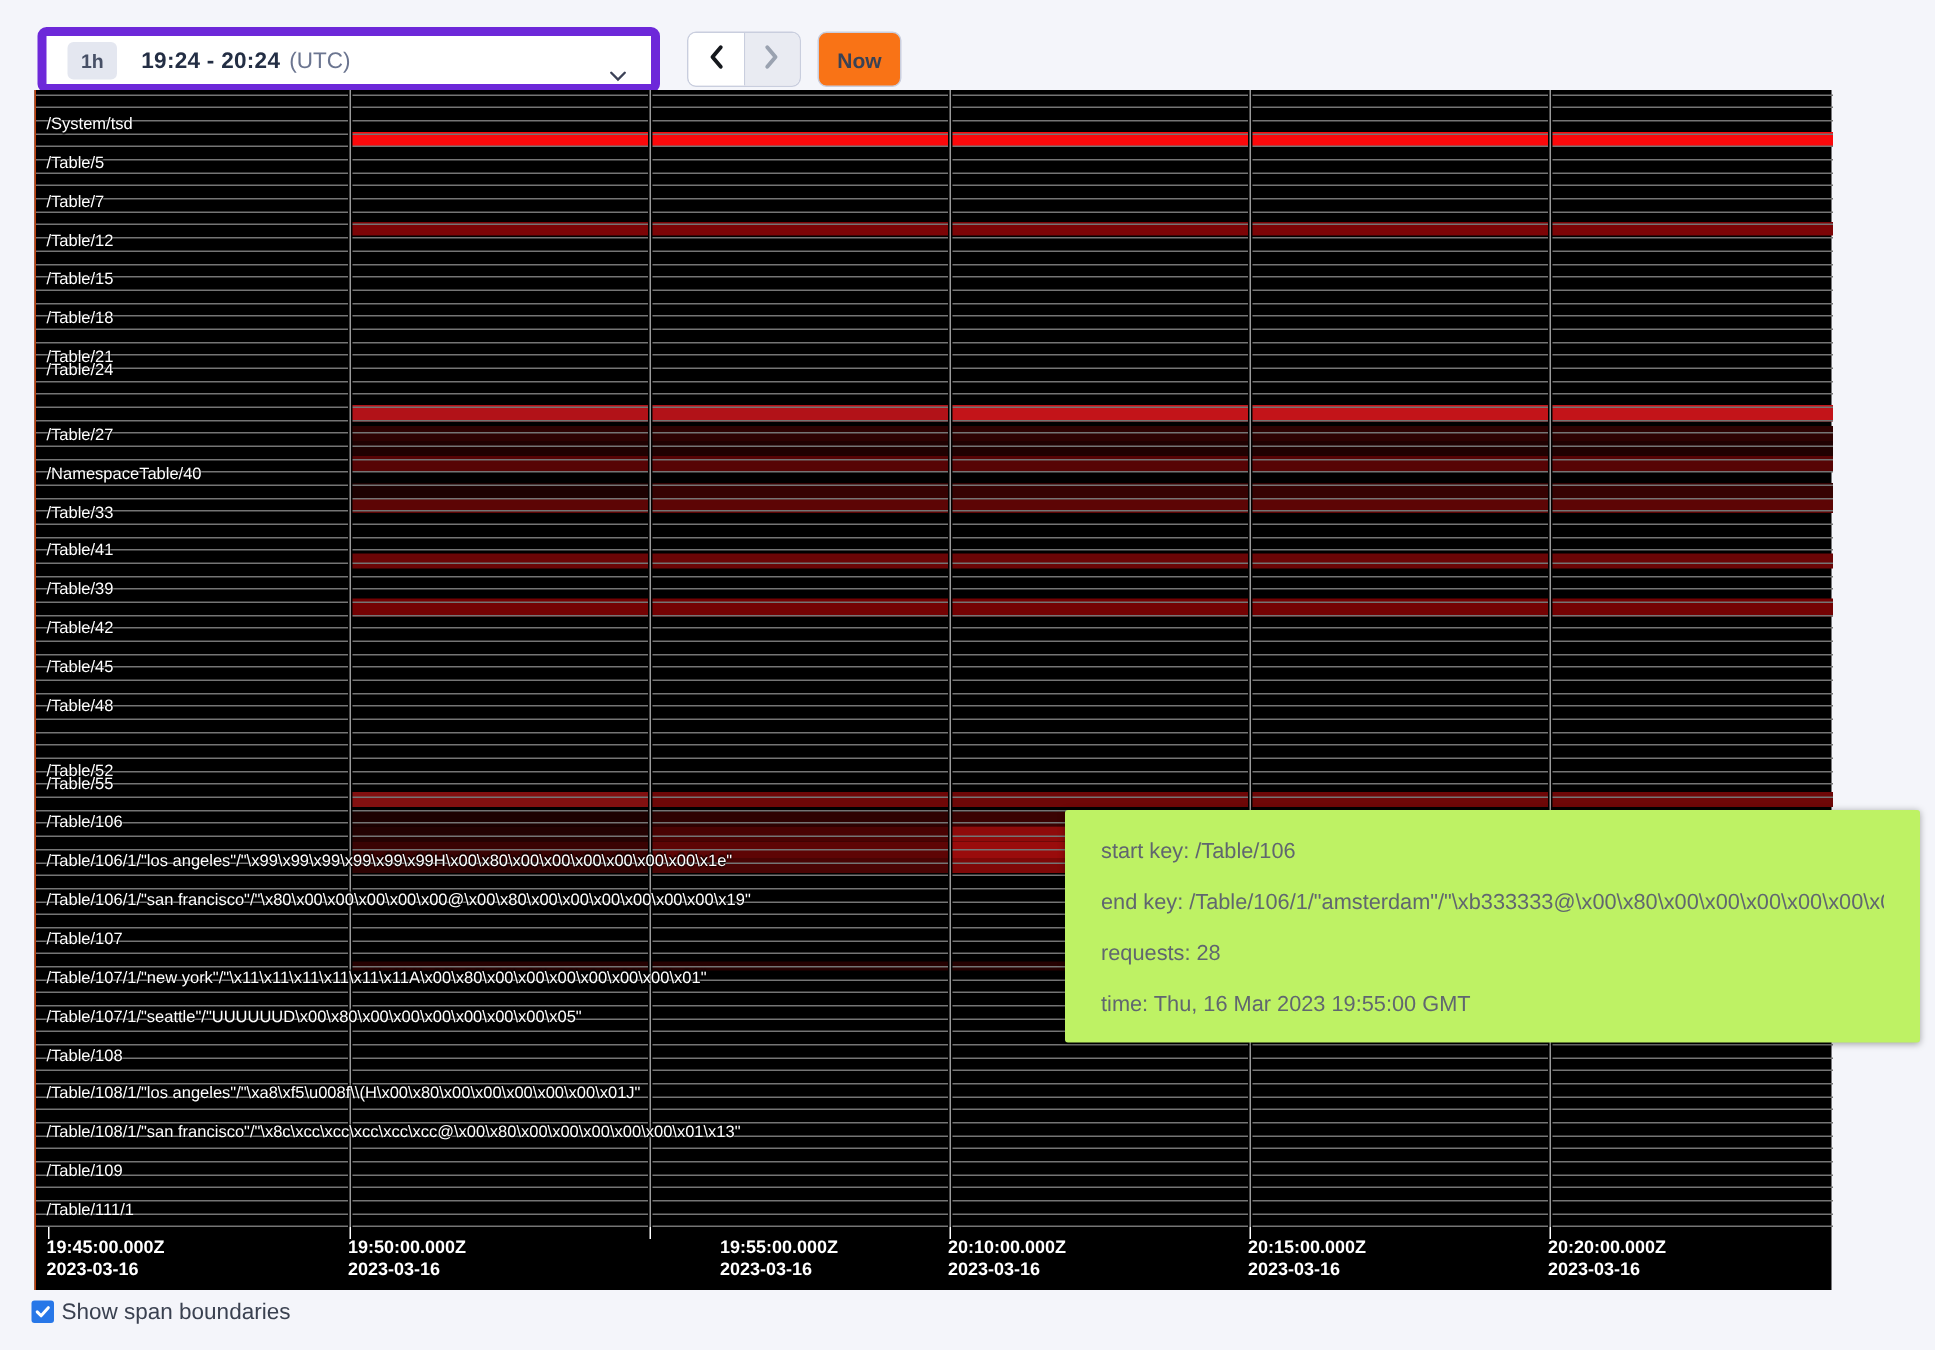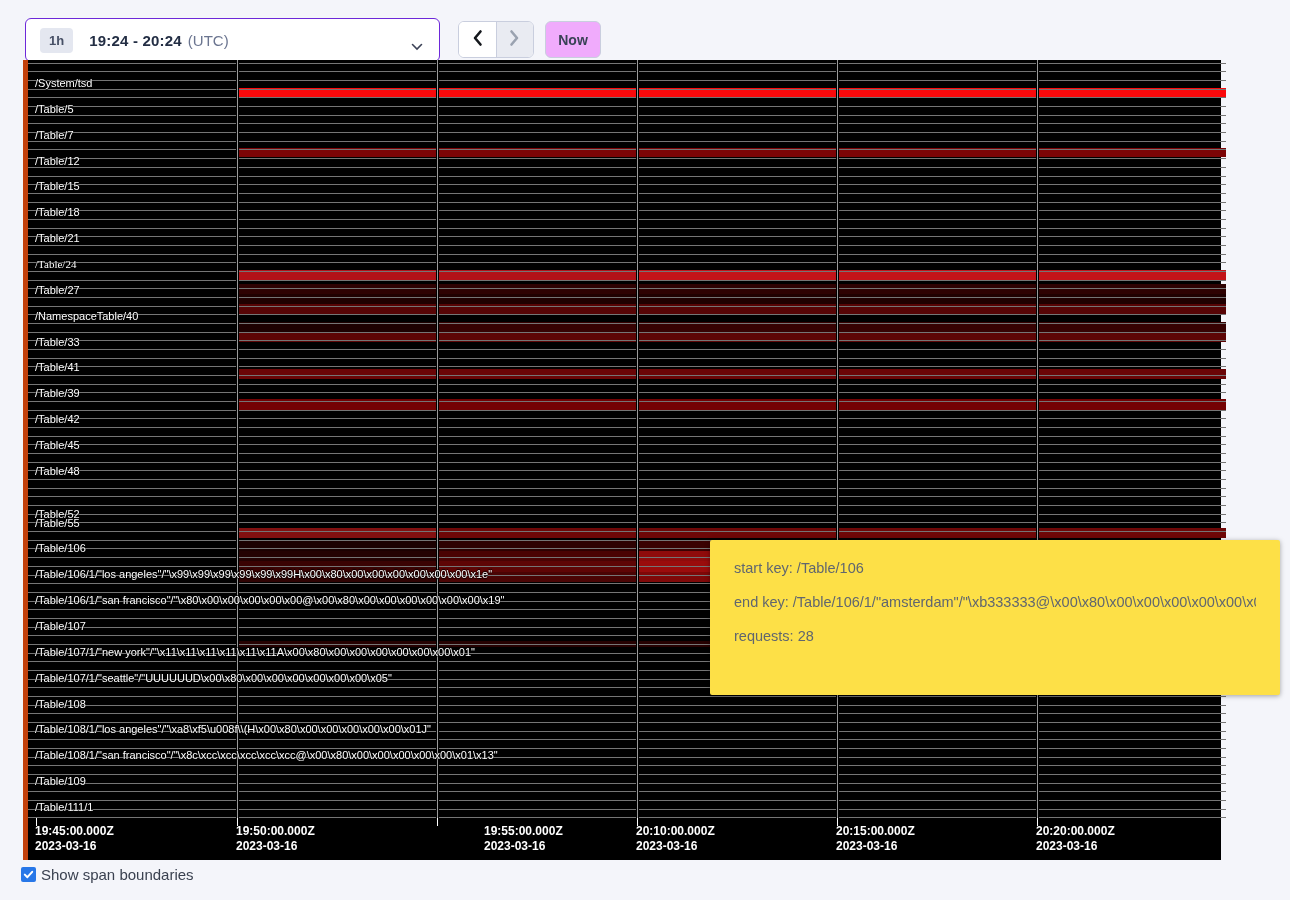--- a/index.html
+++ b/index.html
@@ -1,53 +1,53 @@
 <!DOCTYPE html>
 <html><head>
 <meta charset="utf-8">
 <style>
   * { margin:0; padding:0; box-sizing:border-box; }
   body { width:1290px; height:900px; background:#f4f5fa; font-family:"Liberation Sans", sans-serif; }
   .page { position:relative; width:1290px; height:900px; overflow:hidden; }
 
   
   .timerange-select { position:absolute; left:25px; top:18px; width:415px; height:44px;
-      background:#fff; border:1px solid #6d28d9; border-radius:6px; display:flex; align-items:center;
+      background:#fff; border:6px solid #6d28d9; border-radius:6px; display:flex; align-items:center;
       cursor:pointer; }
   .preset-badge { margin-left:14px; background:#e4e7f0; color:#475066; font-size:13px; font-weight:bold;
       padding:5px 9px; border-radius:4px; }
   .range-text { margin-left:16px; color:#232e44; font-size:15px; font-weight:bold; letter-spacing:.2px; }
   .zone-text { margin-left:6px; color:#6b7590; font-size:15px; }
   .select-chevron { position:absolute; right:16px; top:18px; }
 
   .nav-pair { position:absolute; left:458px; top:21px; width:76px; height:37px; border:1px solid #c9cede;
       border-radius:6px; background:#fff; display:flex; overflow:hidden; }
   .nav-btn { flex:1; display:flex; align-items:center; justify-content:center; border:none; background:#fff; cursor:pointer; }
   .nav-btn.disabled { background:#e9ebf2; cursor:default; }
   .nav-divider { width:1px; background:#c9cede; }
 
-  .now-button { position:absolute; left:545px; top:21px; width:56px; height:37px; background:#f0abfc;
+  .now-button { position:absolute; left:545px; top:21px; width:56px; height:37px; background:#f97316;
       border:1px solid #c9cede; border-radius:6px; color:#394255; font-size:14px; font-weight:bold;
       font-family:"Liberation Sans",sans-serif; cursor:pointer; }
 
   
   .chart { position:absolute; left:23px; top:60px; width:1198px; height:800px; background:#000;
-      border-left:5px solid #c2410c; }
+      border-left:1px solid #c2410c; }
   .hline { position:absolute; left:0; width:1198px; height:1px; background:#757575; z-index:2; }
   .band-seg { position:absolute; z-index:1; }
   .vgap { position:absolute; top:0; width:3px; height:758px; background:#000; z-index:3; }
   .vline { position:absolute; top:0; width:1px; height:758px; background:#9a9a9a; z-index:4; }
   .row-label { position:absolute; left:7px; height:14px; color:#fff; font-size:11px; line-height:14px;
       z-index:5; white-space:nowrap; text-shadow:0 1px 1px #000, 0 -1px 1px #000; }
   .tick { position:absolute; width:1px; height:8px; top:758px; background:#fff; z-index:5; }
   .axis-label { position:absolute; top:764px; color:#fff; font-size:12px; font-weight:bold; line-height:15px;
       z-index:5; white-space:nowrap; }
 
   
-  .span-tooltip { position:absolute; left:710px; top:540px; width:570px; height:155px; background:#fde047;
+  .span-tooltip { position:absolute; left:710px; top:540px; width:570px; height:155px; background:#bef264;
       border-radius:2px; box-shadow:0 1px 5px rgba(0,0,0,.35); z-index:10; padding:11px 24px; }
   .span-tooltip div { color:#60666f; font-size:14.5px; line-height:34px; white-space:nowrap; overflow:hidden; }
 
   
   .footer-row { position:absolute; left:21px; top:866px; display:flex; align-items:center; cursor:pointer; }
   .checkbox { width:15px; height:15px; background:#2777e8; border-radius:2px; display:flex;
       align-items:center; justify-content:center; }
   .checkbox-label { margin-left:5px; color:#3a4150; font-size:15px; }
 </style>
 </head>
@@ -219,21 +219,21 @@
         <div class="vline" style="left: 1009px; background: rgb(154, 154, 154);"></div>
       </div>
     <div id="rowlabels">
         <div class="row-label" style="top: 16px;">/System/tsd</div>
         <div class="row-label" style="top: 41.9px;">/Table/5</div>
         <div class="row-label" style="top: 67.7px;">/Table/7</div>
         <div class="row-label" style="top: 93.6px;">/Table/12</div>
         <div class="row-label" style="top: 119.4px;">/Table/15</div>
         <div class="row-label" style="top: 145.3px;">/Table/18</div>
         <div class="row-label" style="top: 171.1px;">/Table/21</div>
-        <div class="row-label" style="top: 197px; font-family: Liberation Serif, serif;">/Table/24</div>
+        <div class="row-label" style="top: 180px;">/Table/24</div>
         <div class="row-label" style="top: 222.9px;">/Table/27</div>
         <div class="row-label" style="top: 248.7px;">/NamespaceTable/40</div>
         <div class="row-label" style="top: 274.6px;">/Table/33</div>
         <div class="row-label" style="top: 300.4px;">/Table/41</div>
         <div class="row-label" style="top: 326.3px;">/Table/39</div>
         <div class="row-label" style="top: 352.1px;">/Table/42</div>
         <div class="row-label" style="top: 378px;">/Table/45</div>
         <div class="row-label" style="top: 403.9px;">/Table/48</div>
         <div class="row-label" style="top: 447px;">/Table/52</div>
         <div class="row-label" style="top: 455.6px;">/Table/55</div>
@@ -280,20 +280,21 @@
           <div>20:20:00.000Z</div>
           <div>2023-03-16</div>
         </div>
       </div>
   </div>
 
   <div class="span-tooltip">
     <div>start key: /Table/106</div>
     <div>end key: /Table/106/1/"amsterdam"/"\xb333333@\x00\x80\x00\x00\x00\x00\x00\x00#"</div>
     <div>requests: 28</div>
+    <div>time: Thu, 16 Mar 2023 19:55:00 GMT</div>
   </div>
 
   <div class="footer-row">
     <span class="checkbox">
       <svg width="11" height="11" viewBox="0 0 11 11">
           <path d="M1.8 5.6 L4.4 8.2 L9.2 2.8" stroke="#fff" stroke-width="2" fill="none" stroke-linecap="round" stroke-linejoin="round"></path>
         </svg>
     </span>
     <span class="checkbox-label">Show span boundaries</span>
   </div>

